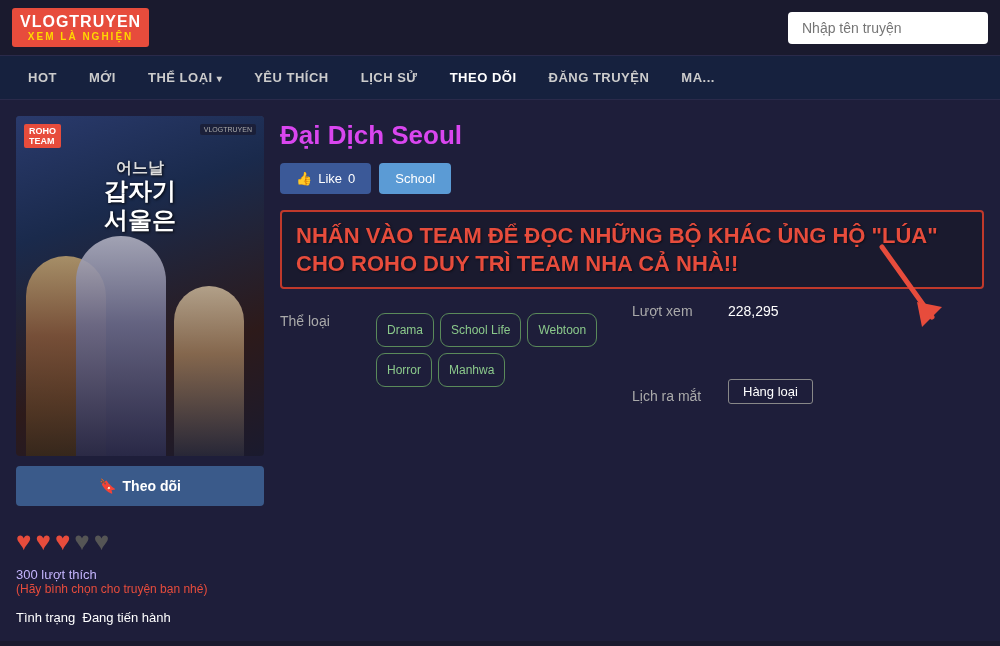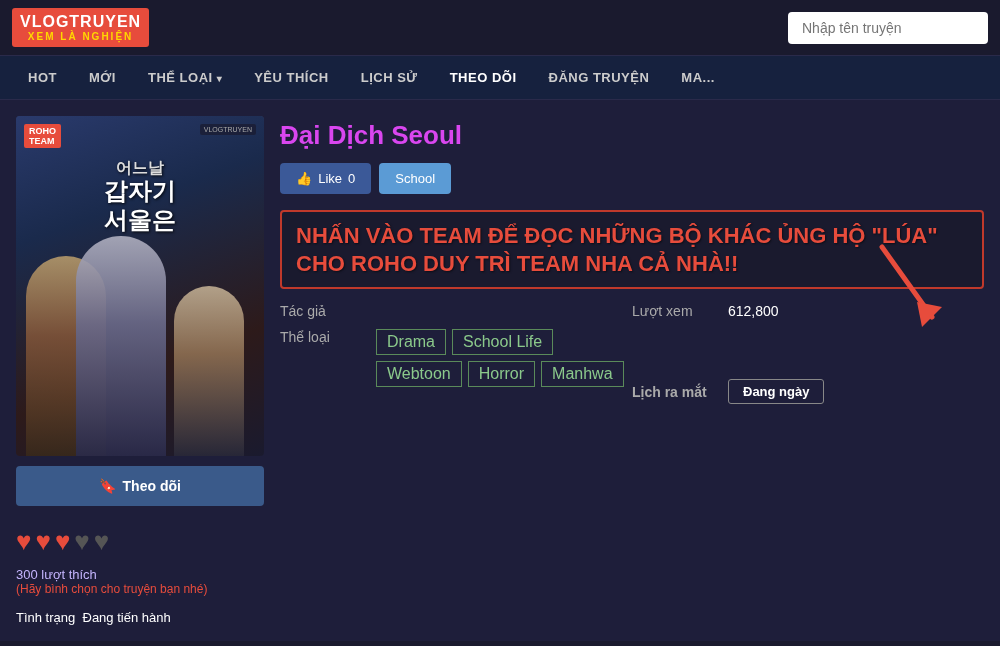--- a/index.html
+++ b/index.html
@@ -269,23 +269,23 @@
     }
 
     .genres {
       display: flex;
       flex-wrap: wrap;
       gap: 6px;
     }
     .genre-tag {
       border: 1px solid #5a8a5a;
       color: #8bc98b;
-      padding: 3px 10px;
-      border-radius: 0;
-      font-size: 16px;
+      padding: 9px 10px;
+      border-radius: 9px;
+      font-size: 12px;
       cursor: pointer;
     }
 
     
     .translation-row {
       display: flex;
       align-items: flex-start;
       gap: 12px;
       margin-top: 4px;
     }
@@ -436,42 +436,38 @@
 
       <svg width="100" height="100" style="position:absolute;right:20px;bottom:-50px;" viewBox="0 0 100 100">
         <line x1="20" y1="10" x2="70" y2="80" stroke="#e74c3c" stroke-width="5" stroke-linecap="round"></line>
         <polygon points="60,90 80,70 55,65" fill="#e74c3c"></polygon>
       </svg>
     </div>
 
     <div style="display:grid;grid-template-columns:1fr 1fr;gap:12px 0;margin-top:14px;">
 
       <div>
-        <div class="info-entry">
-          <span class="label">Tác giả</span>
-          <span class="value"></span>
-        </div>
         <div class="info-entry" style="align-items:flex-start;margin-top:10px;">
           <span class="label">Thể loại</span>
           <div class="genres">
             <span class="genre-tag">Drama</span>
             <span class="genre-tag">School Life</span>
             <span class="genre-tag">Webtoon</span>
             <span class="genre-tag">Horror</span>
             <span class="genre-tag">Manhwa</span>
           </div>
         </div>
       </div>
 
       <div>
         <div class="info-entry">
           <span class="label">Lượt xem</span>
-          <span class="value views">612,800</span>
+          <span class="value views">228,295</span>
         </div>
-        <div class="info-entry" style="align-items:center;margin-top:60px;font-weight:bold;">
+        <div class="info-entry" style="align-items:flex-end;margin-top:60px;">
           <span class="label">Lịch ra mắt</span>
-          <span class="schedule-value">Đang ngày</span>
+          <span class="schedule-value">Hàng loại</span>
         </div>
       </div>
     </div>
   </div>
 
 </main>
 
 </body></html>

